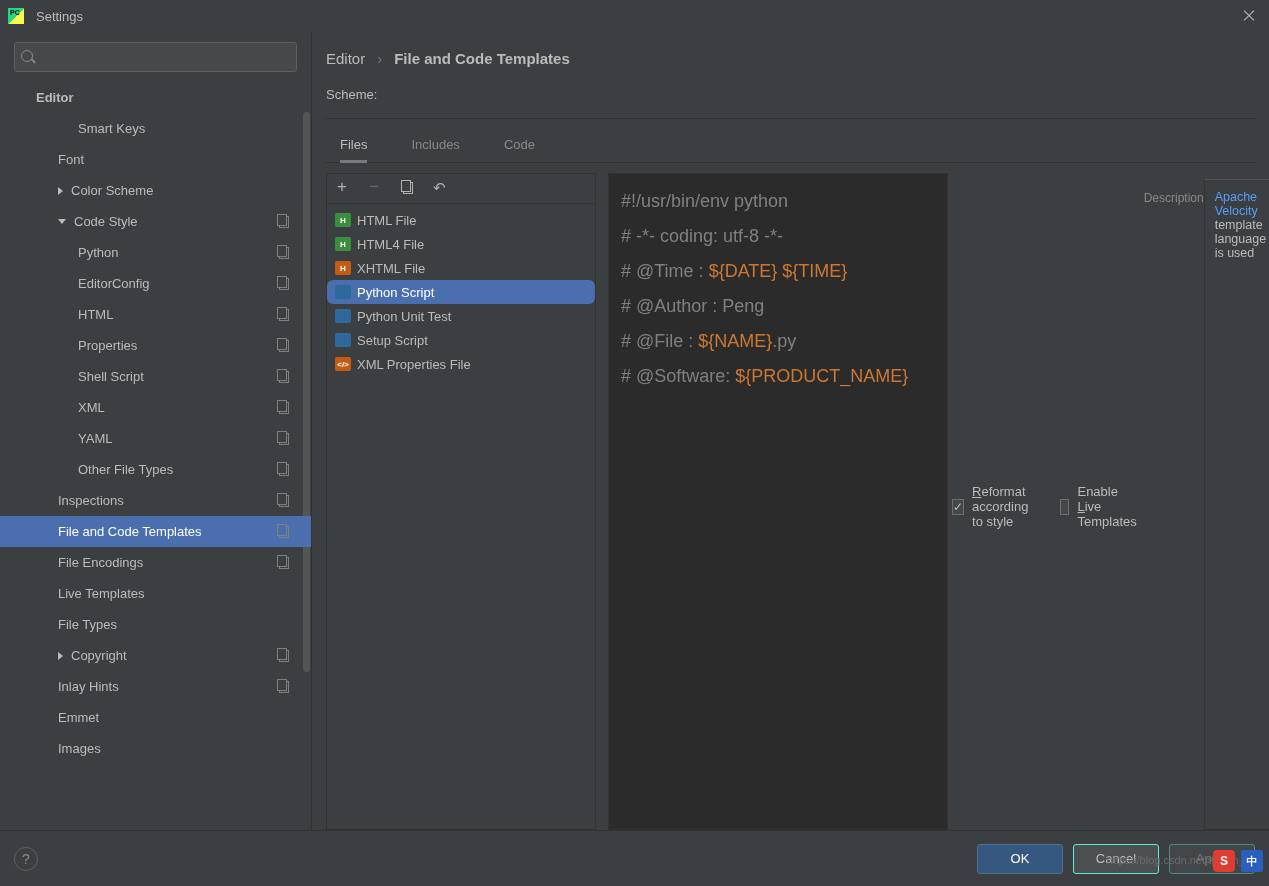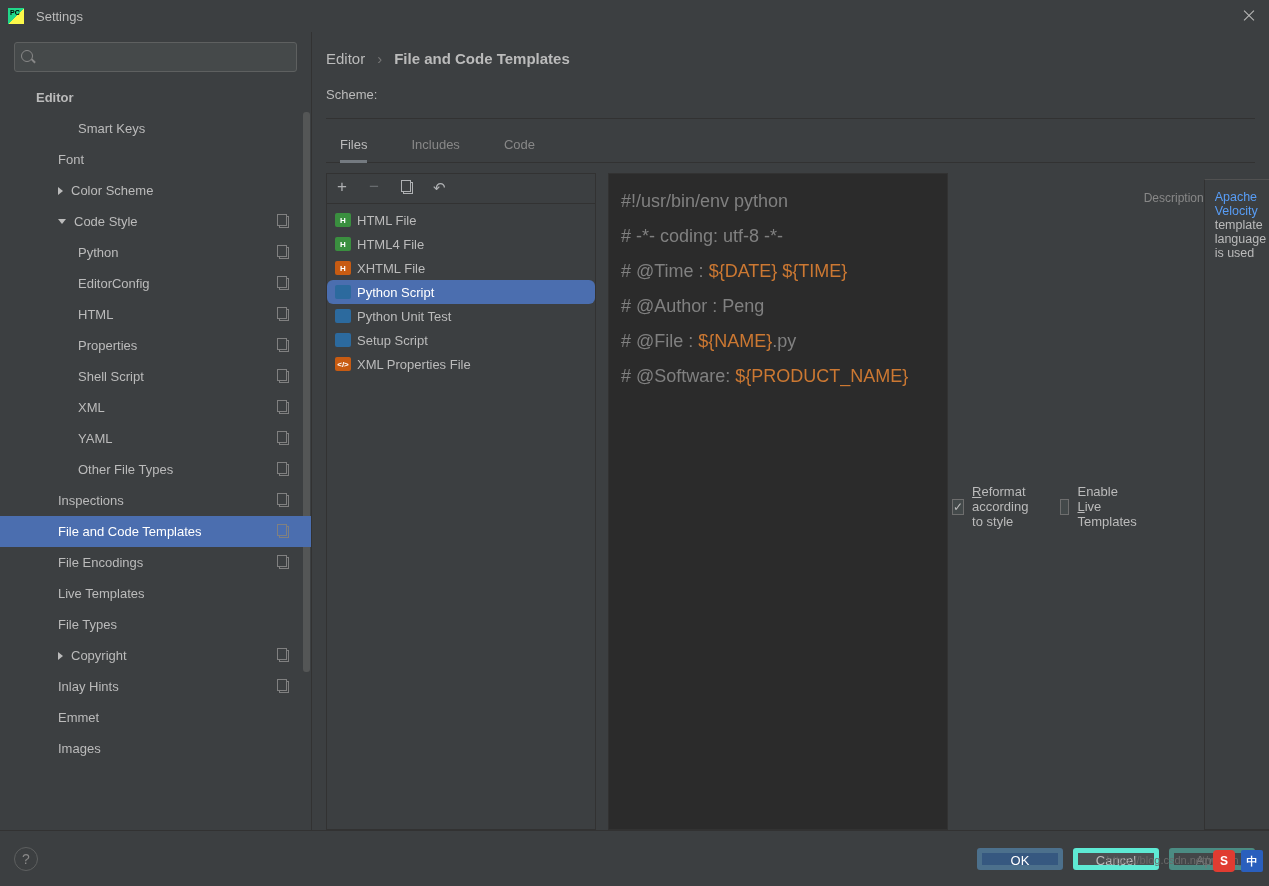--- a/index.html
+++ b/index.html
@@ -70,21 +70,21 @@
 .editor .v { color: #cc7832; }
 .check-row { display: flex; align-items: center; gap: 28px; margin-top: 10px; margin-left: 4px; }
 .chk { display: flex; align-items: center; gap: 8px; }
 .chk-box { width: 16px; height: 16px; border: 1px solid #6e6e6e; background: #43494a; display: inline-flex; align-items: center; justify-content: center; font-size: 12px; color: #bbbbbb; }
 .desc-label { margin-top: 18px; font-size: 12px; color: #888; }
 .desc-box { flex: 1; border: 1px solid #323232; border-top: 1px solid #515151; margin-top: 6px; padding: 10px; font-size: 12.5px; min-height: 160px; }
 .desc-box a { color: #589df6; text-decoration: none; }
 .footer { height: 56px; border-top: 1px solid #323232; display: flex; align-items: center; padding: 0 14px; gap: 10px; }
 .help-btn { width: 24px; height: 24px; border: 1px solid #5e6060; border-radius: 50%; display: flex; align-items: center; justify-content: center; color: #888; font-size: 14px; cursor: pointer; }
 .spacer { flex: 1; }
-.btn { min-width: 86px; height: 22px; border: 5px solid #5eead4; background: #4c5052; color: #bbbbbb; border-radius: 3px; cursor: pointer; font-size: 13px; }
+.btn { min-width: 86px; height: 30px; border: 1px solid #5eead4; background: #4c5052; color: #bbbbbb; border-radius: 3px; cursor: pointer; font-size: 13px; }
 .btn.primary { background: #365880; border-color: #4c708c; color: #ffffff; }
 .btn.disabled { opacity: 0.45; }
 .watermark { position: absolute; right: 12px; bottom: 20px; font-size: 11px; color: #6a6a6a; pointer-events: none; }
 .red-bubble { position: absolute; right: 34px; bottom: 14px; width: 22px; height: 22px; background: #e03c31; border-radius: 4px; display:flex; align-items:center; justify-content:center; color:#fff; font-weight:bold; font-size:12px; }
 .blue-square { position: absolute; right: 6px; bottom: 14px; width: 22px; height: 22px; background: #2a5fbd; border-radius: 2px; display:flex; align-items:center; justify-content:center; color:#fff; font-weight:bold; font-size:11px; }
 </style>
 </head>
 <body>
 
 <div class="window">

